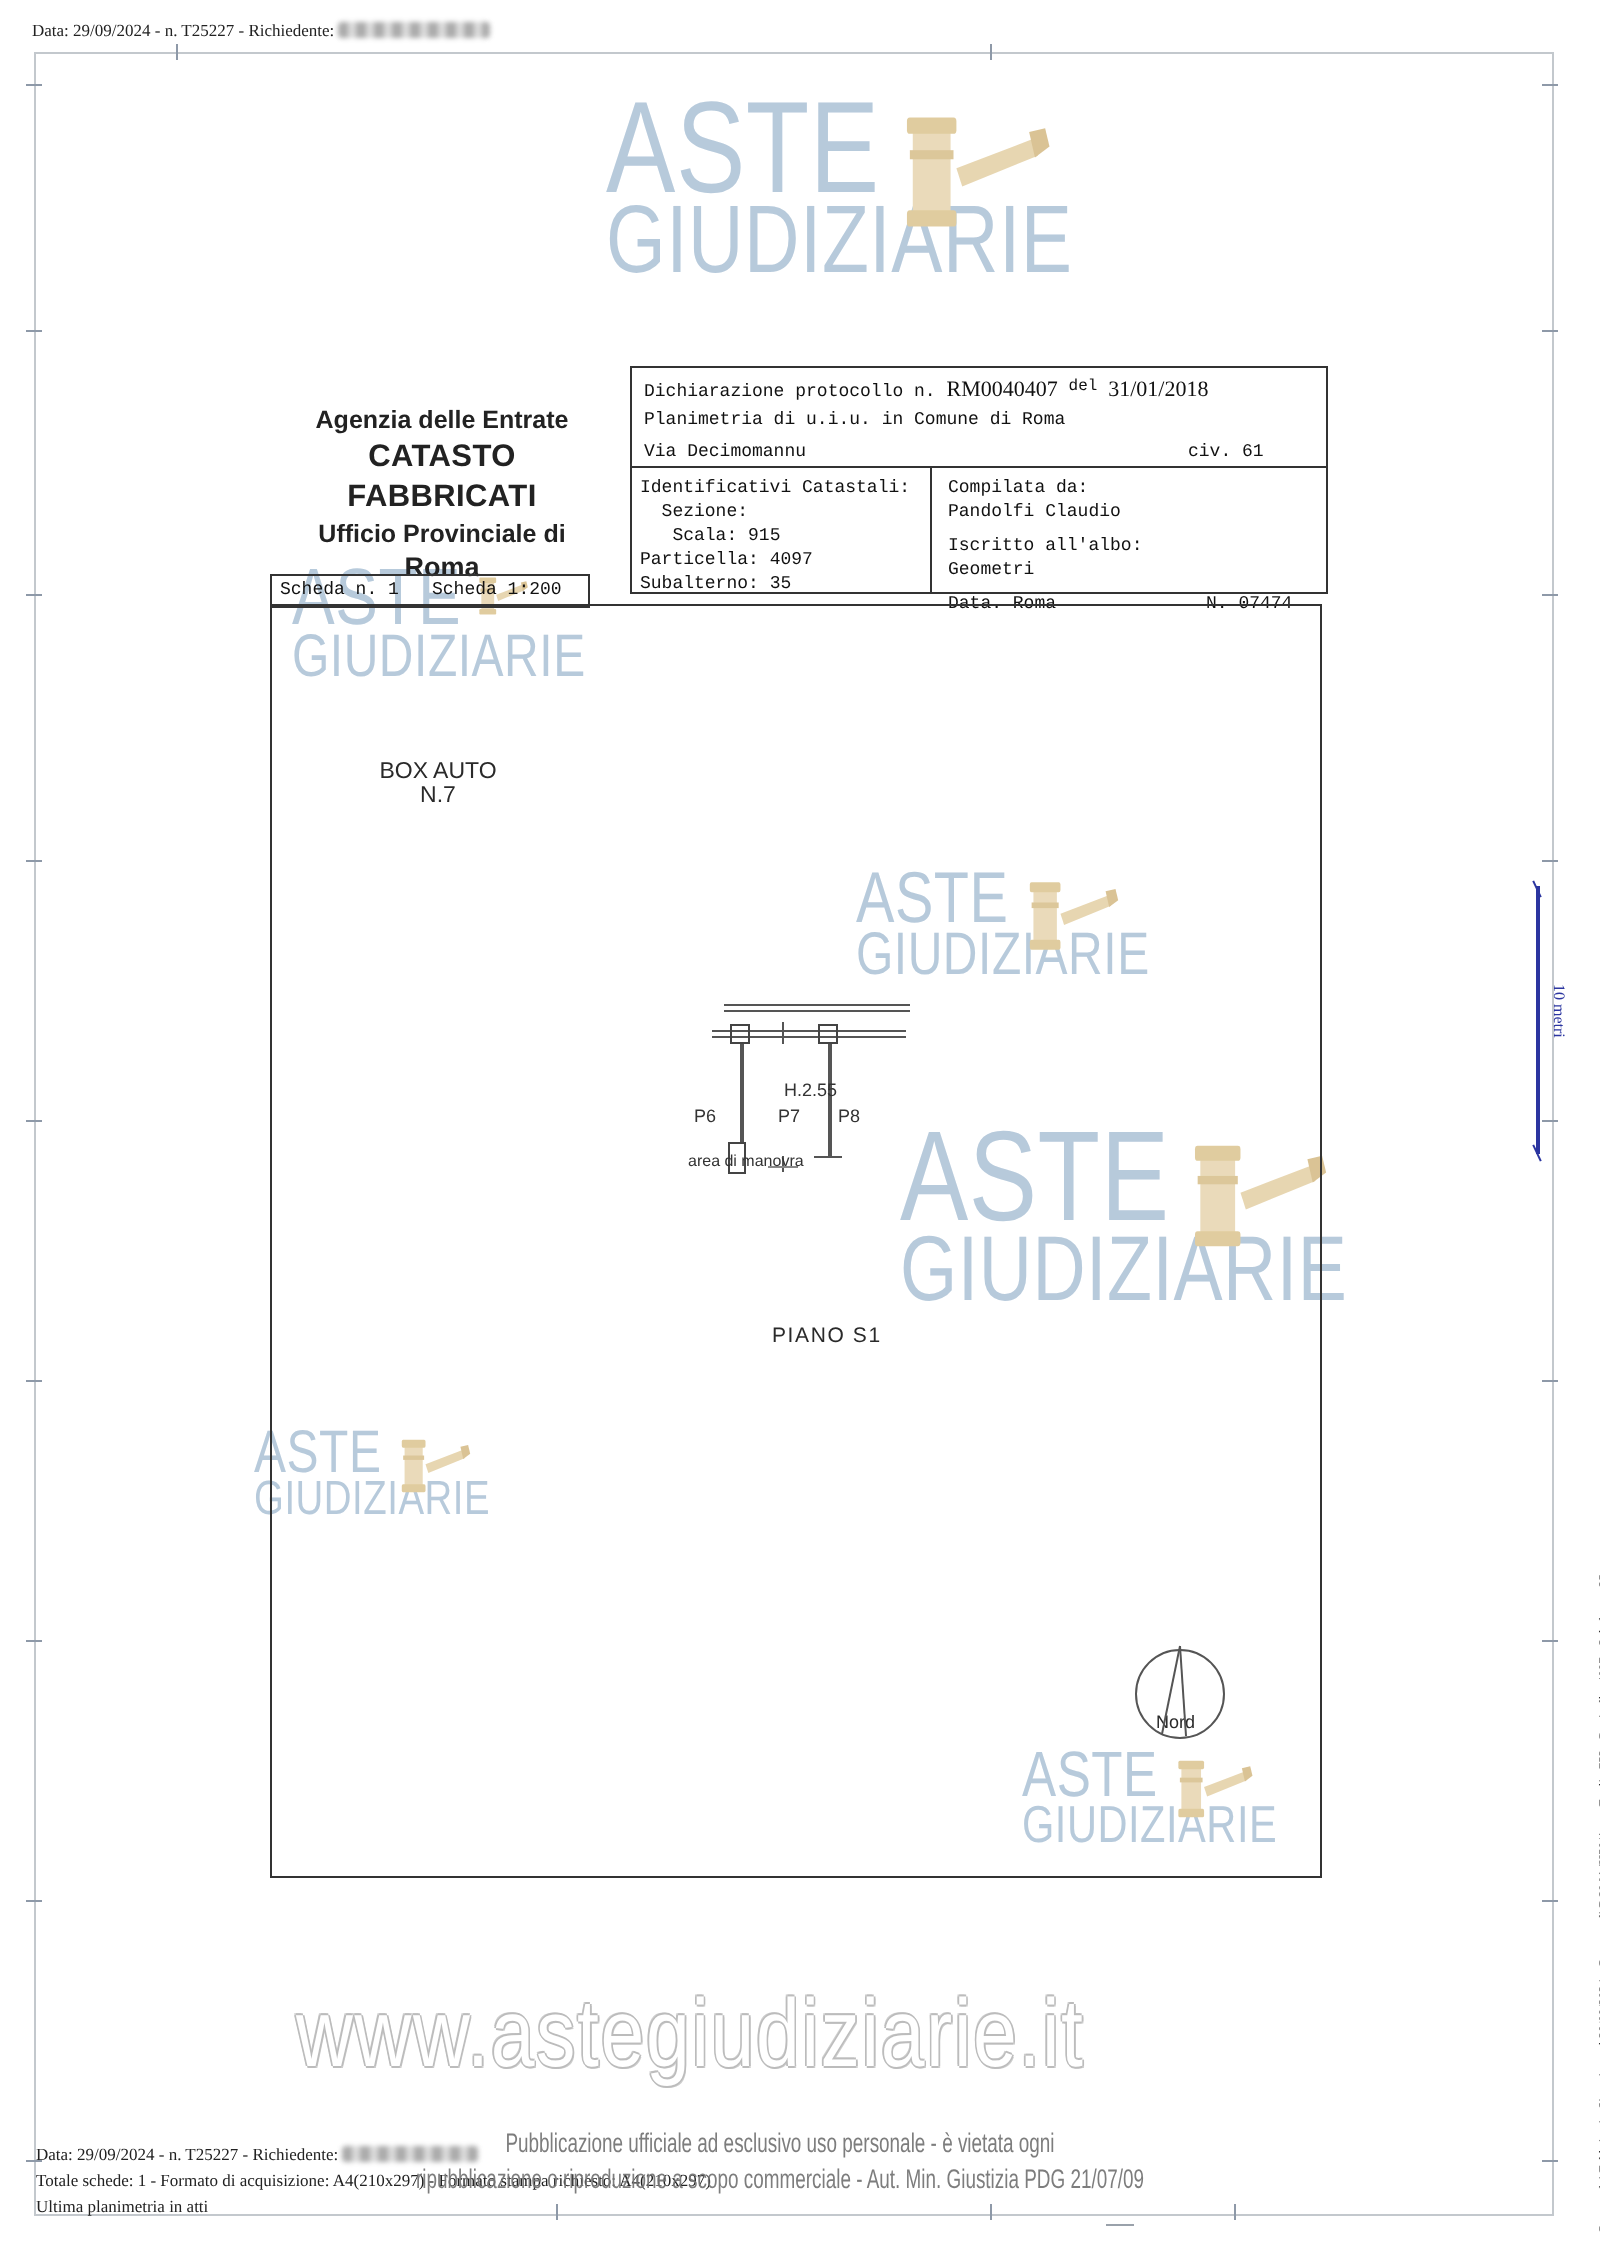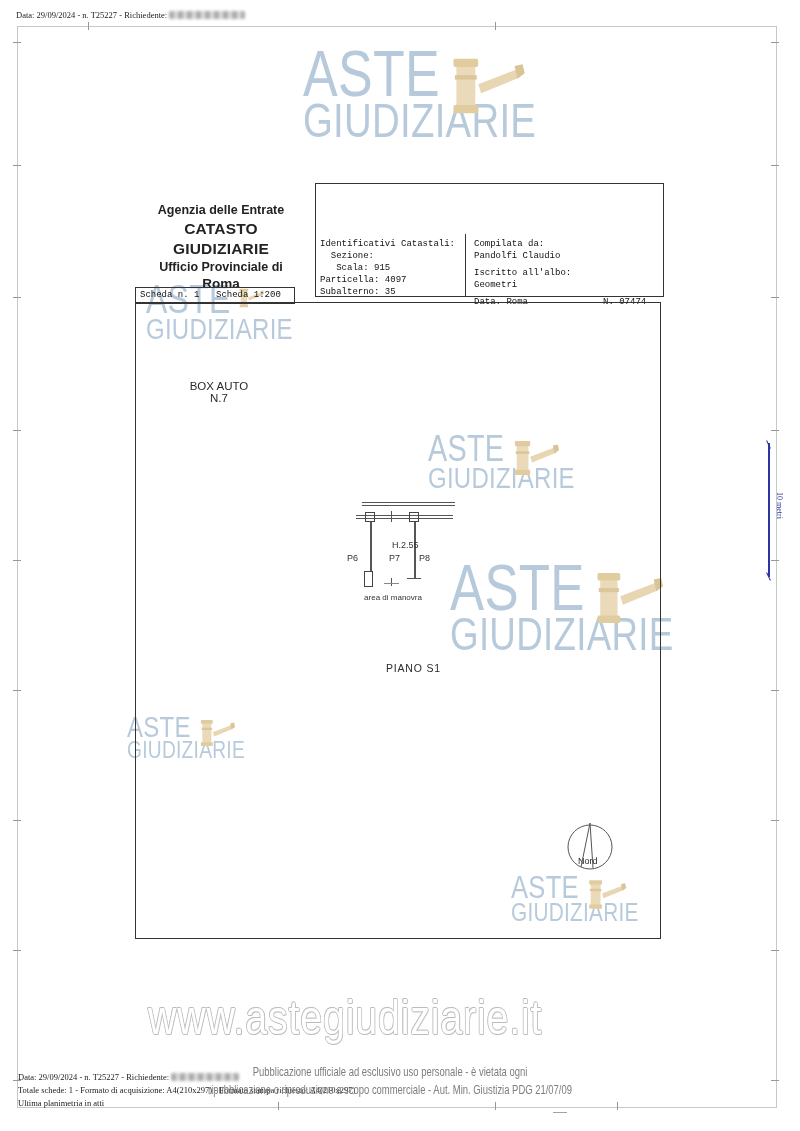--- a/index.html
+++ b/index.html
@@ -145,26 +145,31 @@
 <div class="wm" style="left:511px;top:874px;--fa:32px;--fg:26px">
   <div class="row"><span class="a">ASTE</span>
     <svg class="gv" width="52" height="37">
         <use href="#gavel"></use>
       </svg></div>
   <div class="g">GIUDIZIARIE</div>
 </div>
 
 <div class="agency">
   <div class="l1">Agenzia delle Entrate</div>
-  <div class="l2">CATASTO GIUDIZIARIE</div>
+  <div class="l2">CATASTO FABBRICATI</div>
   <div class="l3">Ufficio Provinciale di</div>
   <div class="l4">Roma</div>
 </div>
 
 <div class="decbox">
+  <div class="top">
+    <div class="mrow"><span>Dichiarazione protocollo n.</span> <span class="ser">RM0040407</span> <span class="sup">del</span> <span class="ser">31/01/2018</span></div>
+    <div class="mrow" style="margin-top:2px">Planimetria di u.i.u. in Comune di Roma</div>
+    <div class="mrow" style="margin-top:4px"><span>Via Decimomannu</span><span style="position:absolute;left:278px">civ. 61</span></div>
+  </div>
   <div class="cellL">
     <div class="mrow"><span>Identificativi Catastali:</span> <span></span></div>
     <div class="mrow"><span>  Sezione:</span> <span></span></div>
     <div class="mrow"><span>   Scala:</span> <span>915</span></div>
     <div class="mrow"><span>Particella:</span> <span>4097</span></div>
     <div class="mrow"><span>Subalterno:</span> <span>35</span></div>
   </div>
   <div class="cellR">
     <div class="mrow">Compilata da:</div>
     <div class="mrow">Pandolfi Claudio</div>
@@ -196,21 +201,21 @@
   <div class="ln" style="left:30px;top:32px;width:2px;height:50px"></div>
   <div class="ln" style="left:74px;top:32px;width:2px;height:56px"></div>
   <div class="sq" style="left:24px;top:81px;width:7px;height:14px"></div>
   <div class="ln" style="left:67px;top:88px;width:14px;height:1px"></div>
   <div class="ln" style="left:51px;top:88px;width:1px;height:8px"></div>
   <div class="ln" style="left:44px;top:93px;width:15px;height:1px;background:#888"></div>
   <div class="lbl" style="left:52px;top:50px">H.2.55</div>
   <div class="lbl" style="left:7px;top:63px">P6</div>
   <div class="lbl" style="left:49px;top:63px">P7</div>
   <div class="lbl" style="left:79px;top:63px">P8</div>
-  <div class="lbl" style="left:4px;top:103px;width:98px;text-align:center;font-size:8px">area di manovra</div>
+  <div class="lbl" style="left:4px;top:86px;width:98px;text-align:left;font-size:8px">area di manovra</div>
 </div>
 <div class="plantxt" style="left:386px;top:615px;font-size:10.5px;letter-spacing:.8px">PIANO S1</div>
 
 <div class="plantxt" style="left:578px;top:809px;font-size:9px">Nord</div>
 <svg class="abs" style="left:565px;top:822px;z-index:3" width="50" height="50">
   <circle cx="25" cy="25" r="22" fill="none" stroke="#555" stroke-width="1"></circle>
   <line x1="25" y1="1" x2="16" y2="45" stroke="#555" stroke-width="1"></line>
   <line x1="25" y1="1" x2="28" y2="46" stroke="#555" stroke-width="1"></line>
 </svg>
 

